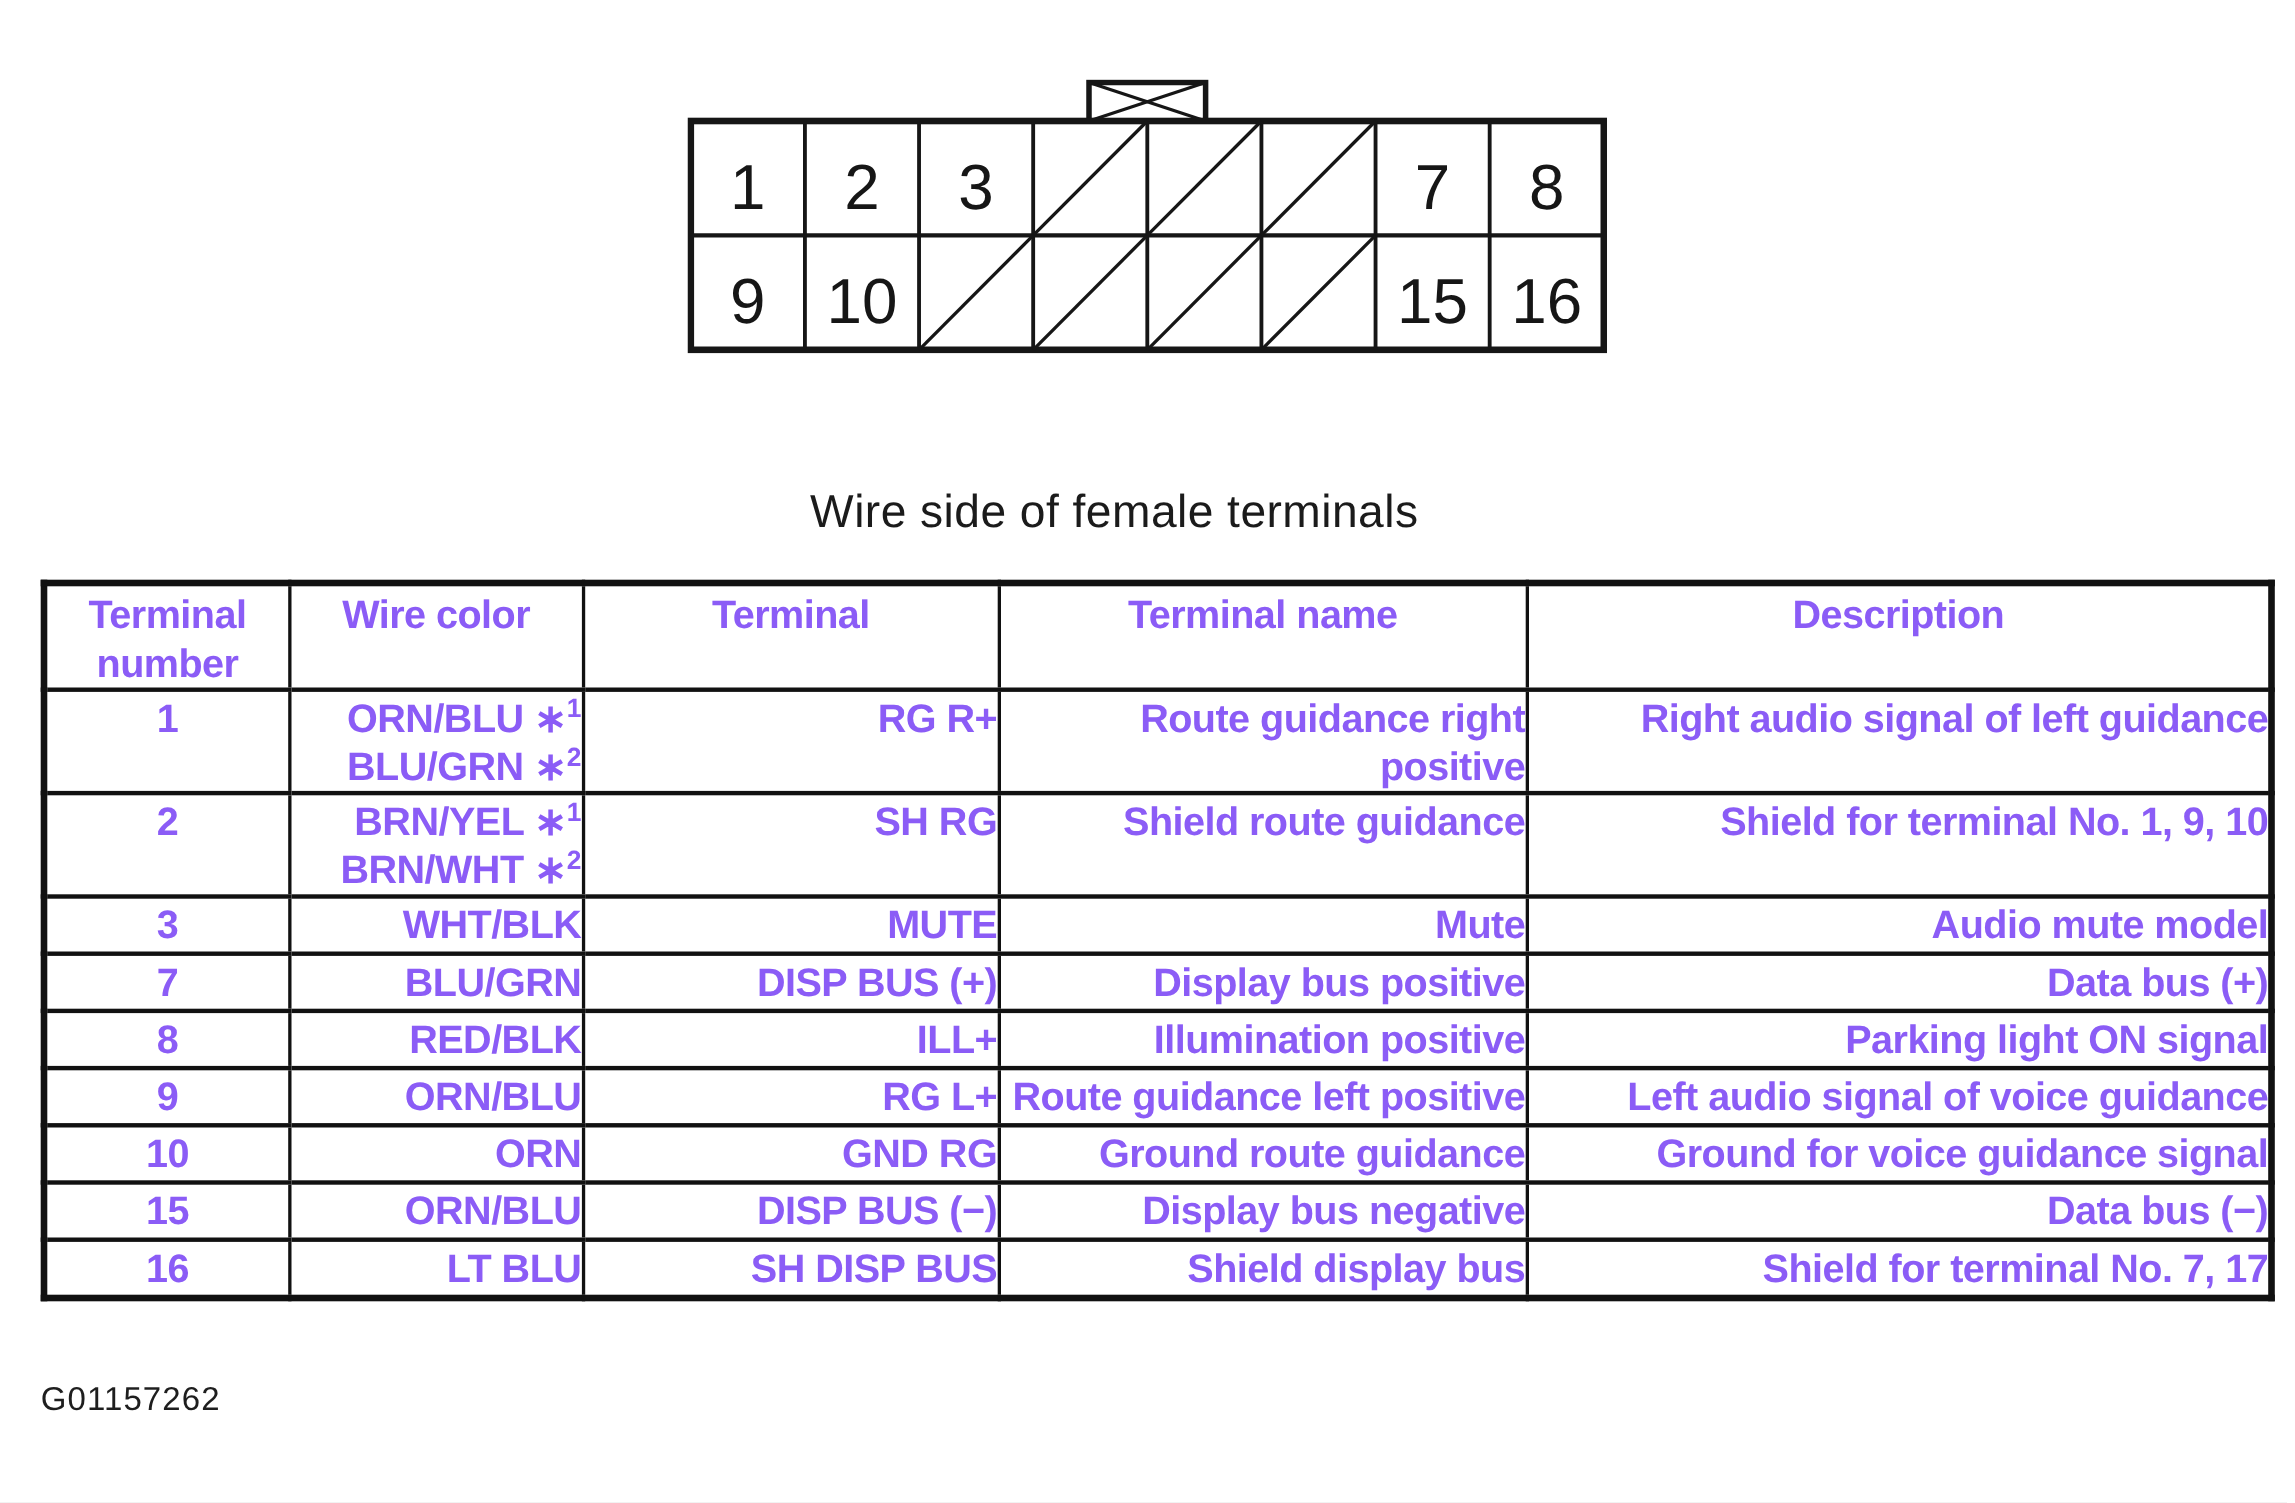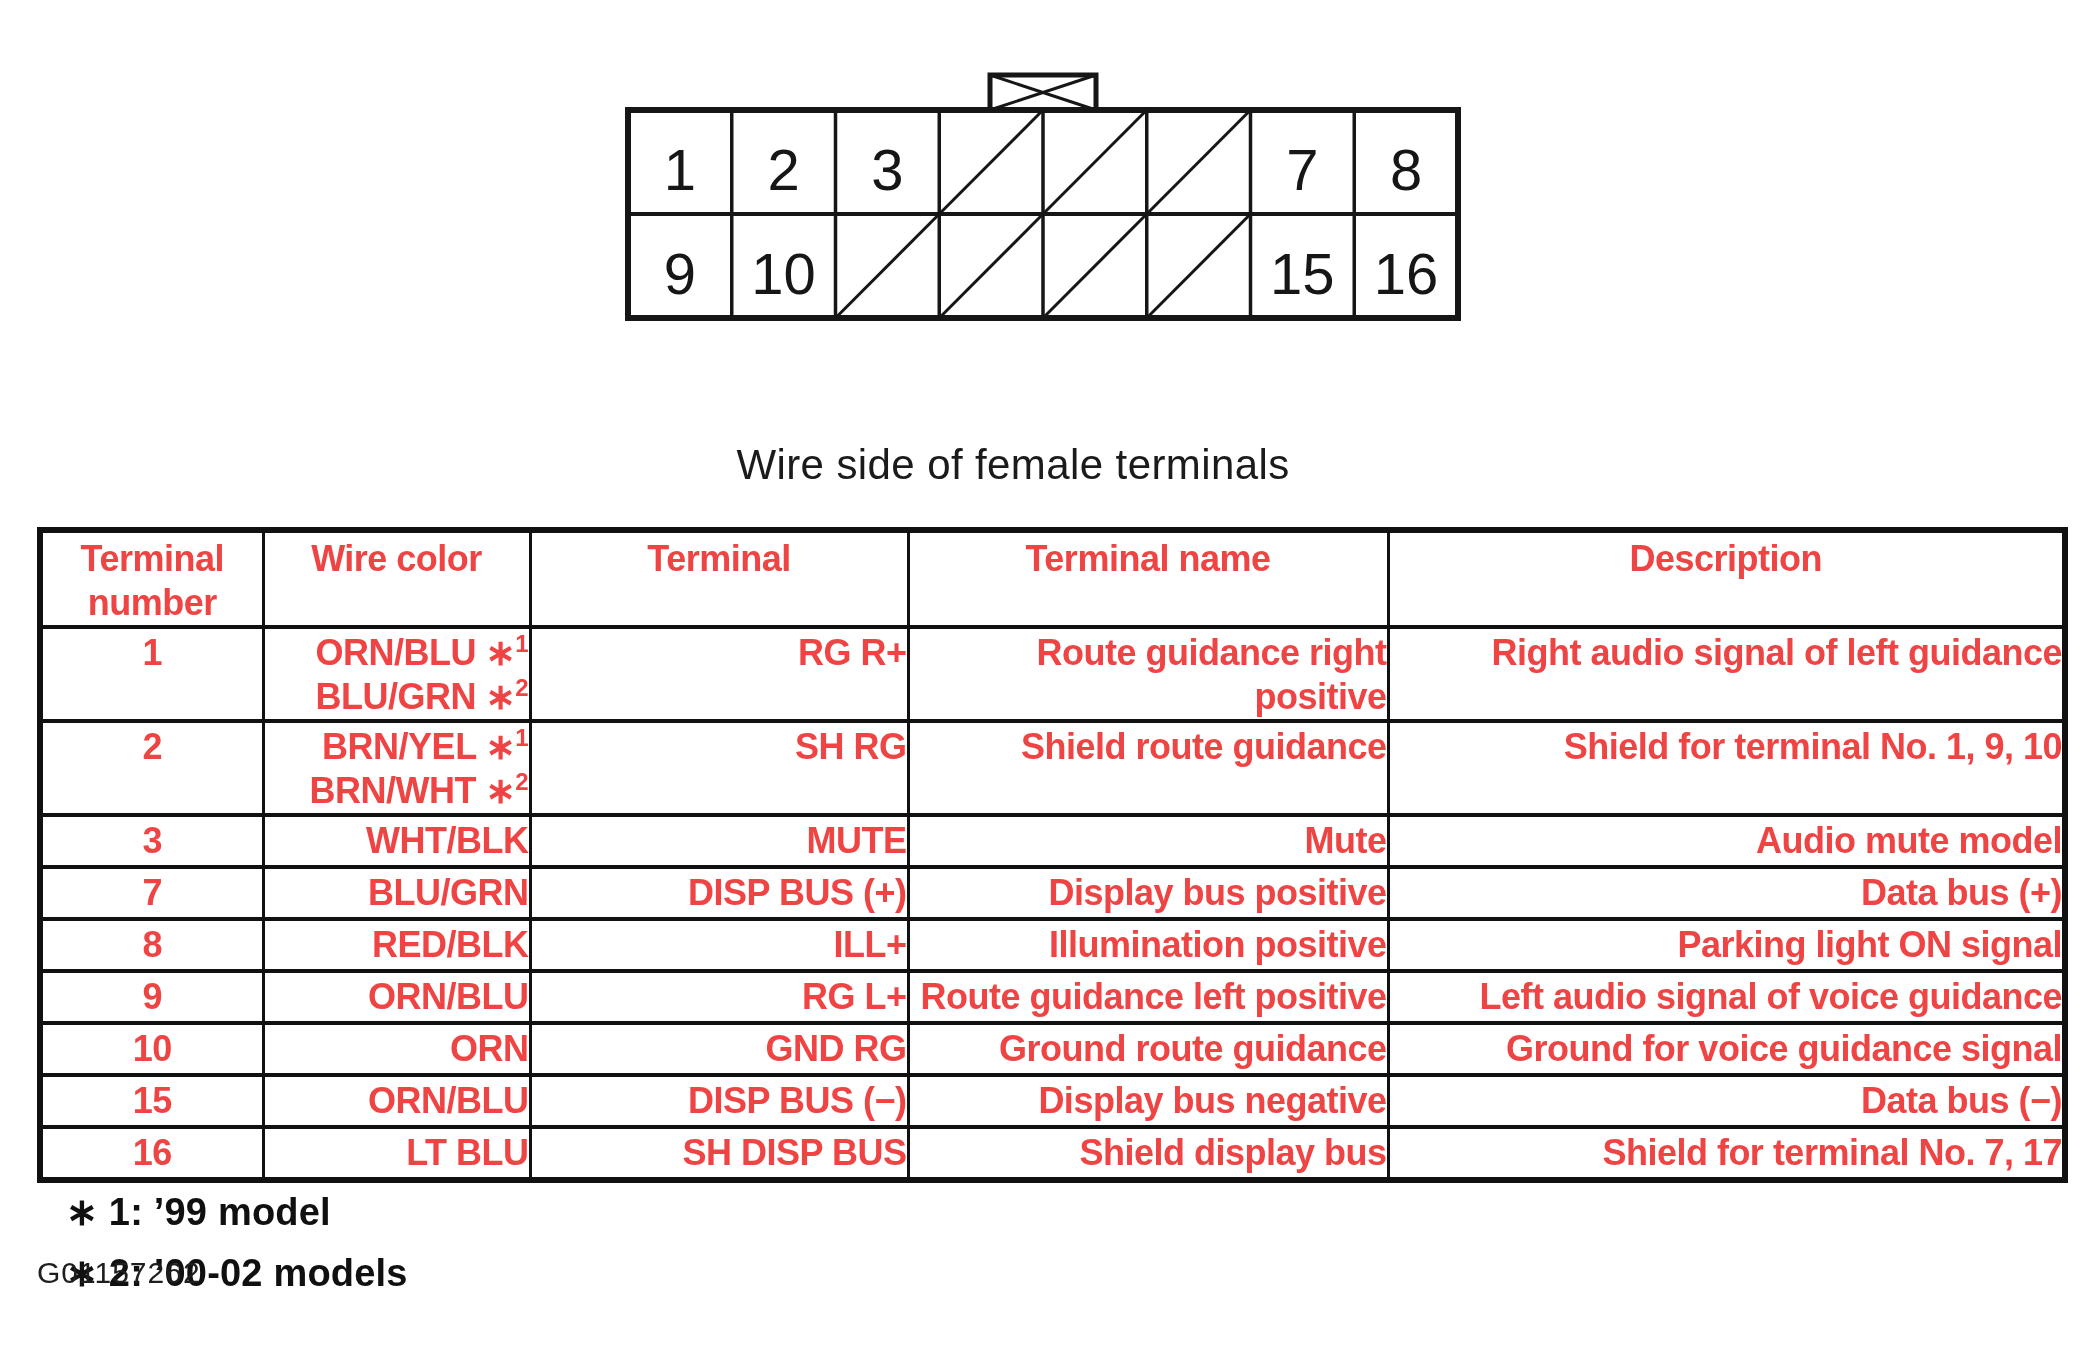--- a/index.html
+++ b/index.html
@@ -44,21 +44,21 @@
   }
   table.pin-table{border-width:6px;}
   table.pin-table th, table.pin-table td{
     border-top-width:4px;border-bottom-width:4px;
     vertical-align:top;
     font-weight:bold;
     font-size:36px;
     letter-spacing:-0.5px;
     line-height:44px;
     padding:2px 0 0 0;
-    color:#ef4444;
+    color:#8b5cf6;
   }
   table.pin-table th{
     height:84px;
     text-align:center;
     padding-top:4px;
   }
   td.c-num{text-align:center;height:46px;}
   td.c-wire{text-align:right;}
   td.c-term, td.c-name, td.c-desc{
     text-align:right;
@@ -228,20 +228,16 @@
           <td class="c-wire">
             <div class="wire-line">LT BLU</div>
           </td>
           <td class="c-term">SH DISP BUS</td>
           <td class="c-name">Shield display bus</td>
           <td class="c-desc">Shield for terminal No. 7, 17</td>
         </tr>
       </tbody>
   </table>
 
-  <div class="footnotes">
-    <div>∗ 1: ’99 model</div>
-    <div>∗ 2: ’00-02 models</div>
-  </div>
 
   <div class="figure-id">G01157262</div>
 
 </div>
 
 </body></html>

